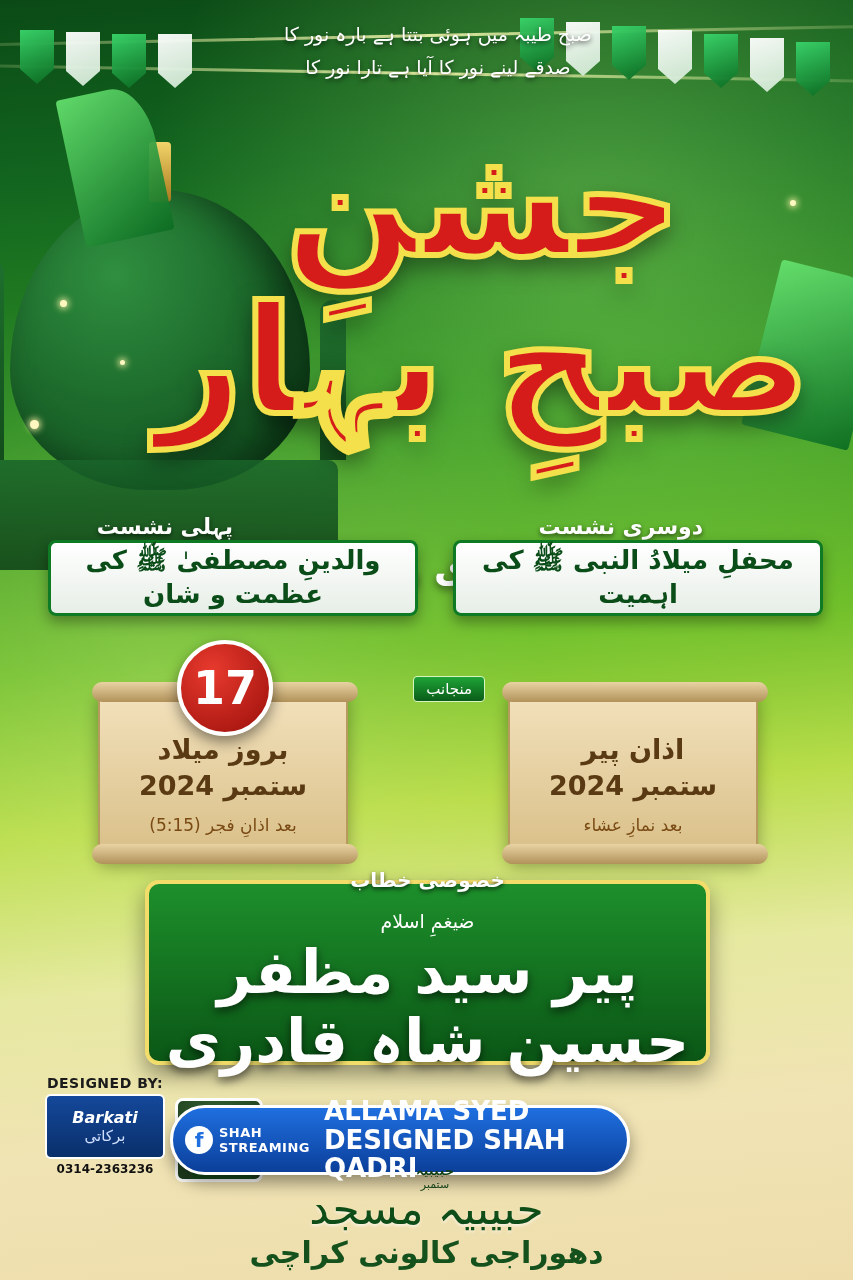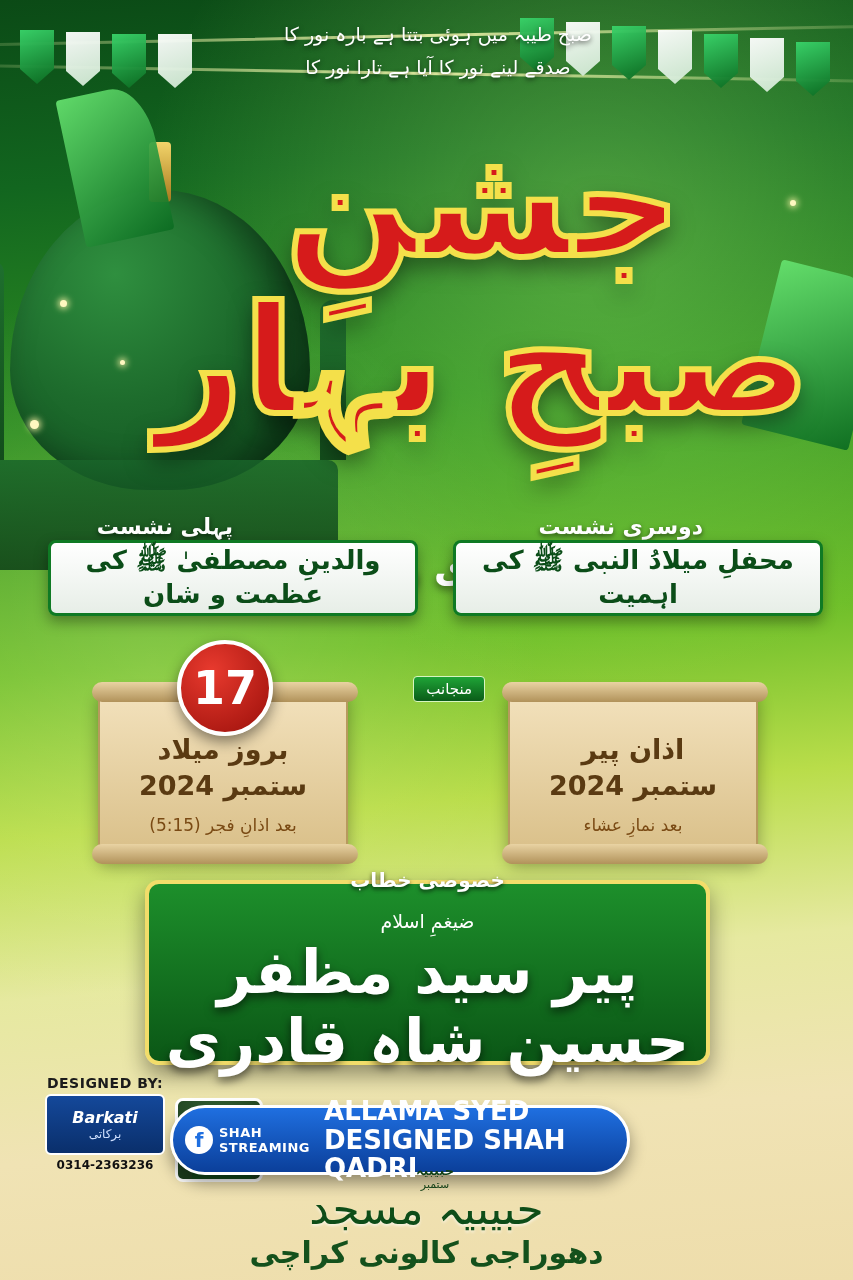--- a/index.html
+++ b/index.html
@@ -205,21 +205,21 @@
   
   .designer {
     position:absolute; left:45px; top:1075px; width:120px; text-align:center;
   }
   .designer .dtitle { font-size:14px; font-weight:bold; color:#1b1b1b; letter-spacing:.5px; }
   .designer .dbox {
     margin-top:3px; background:linear-gradient(180deg,#14489a,#0a2f6b);
     border:2px solid #ffffff; border-radius:6px; padding:12px 2px;
   }
   .designer .dname { color:#fff; font-size:16px; font-style:italic; font-weight:bold; }
-  .designer .durdu { color:#cfe0ff; font-size:12px; }
+  .designer .durdu { color:#cfe0ff; font-size:15px; }
   .designer .dphone { margin-top:3px; font-size:12px; font-weight:bold; color:#111; }
 
   
   .footer {
     position:absolute; left:0; top:1185px; width:853px; height:95px;
     direction:rtl; text-align:center;
   }
   .footer .mosque-name {
     color:#0e4d18; font-size:44px; font-weight:normal; line-height:1.1;
     text-shadow:0 2px 3px rgba(255,255,255,.6);

